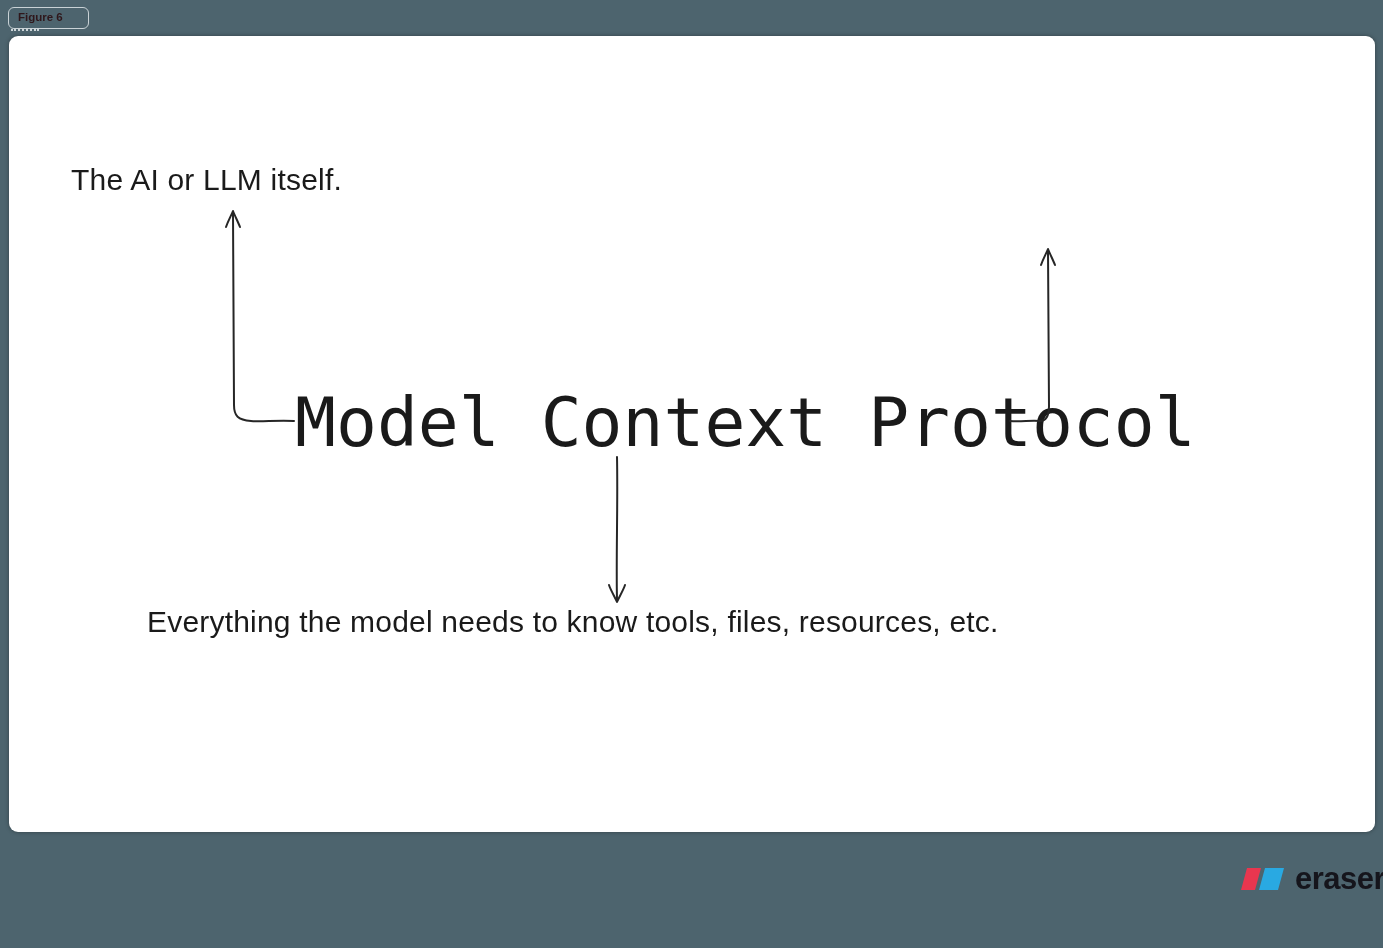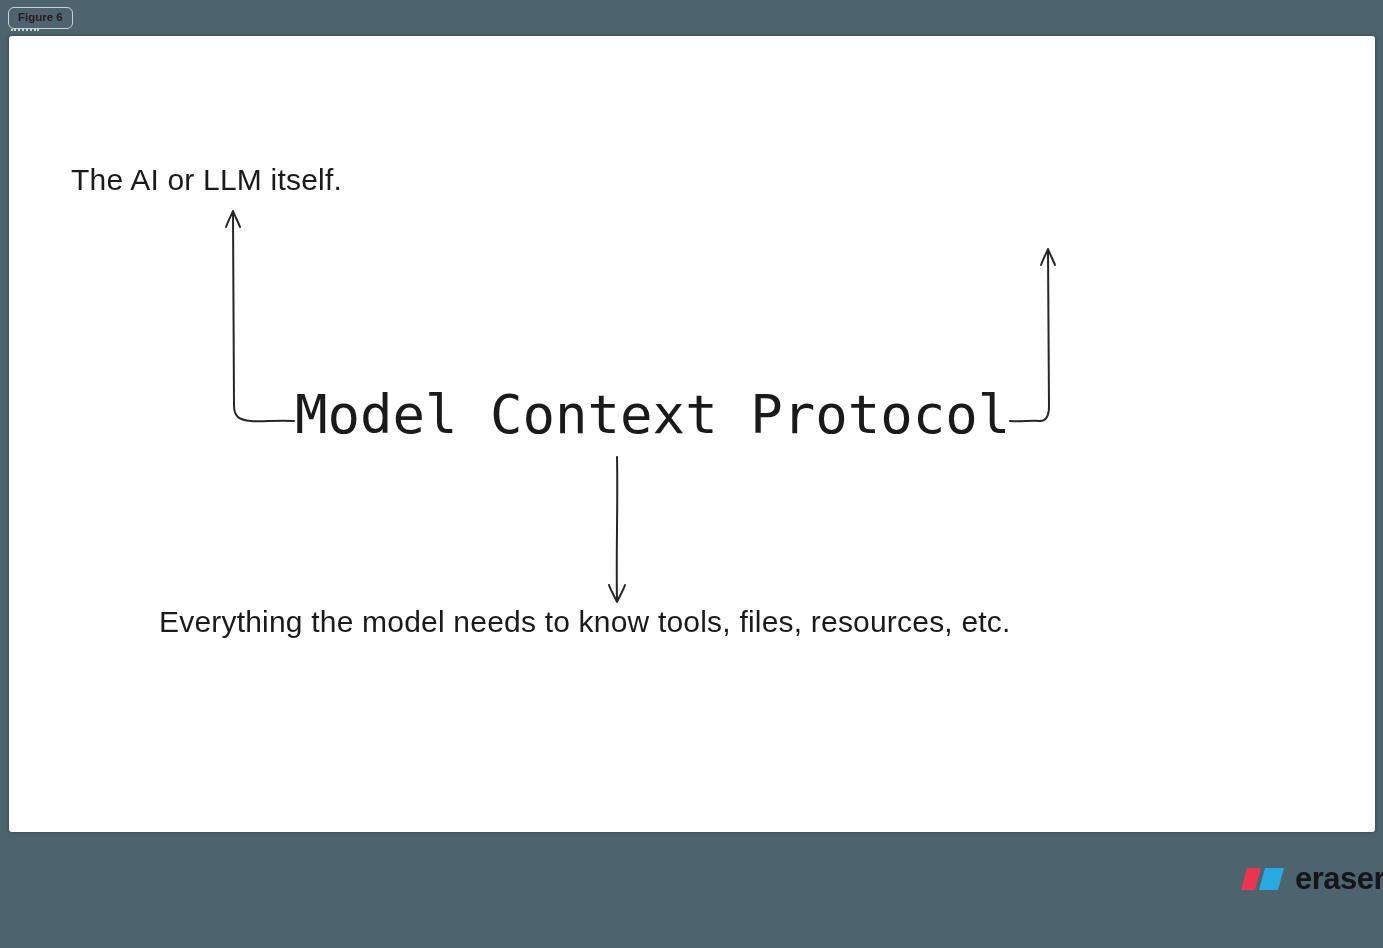--- a/index.html
+++ b/index.html
@@ -17,54 +17,54 @@
   body {
     width: 1383px; height: 948px;
     position: relative;
     overflow: hidden;
     background: var(--app_background);
     font-family: "Liberation Sans", sans-serif;
     color: var(--ink);
   }
   .figure-tab {
     position: absolute; left: 8px; top: 7px;
-    padding: 3px 9px 4px 9px;
+    padding: 3px 25px 4px 9px;
     border: 1.5px solid var(--figure_tab_border);
     border-radius: 6px;
     font-size: 11.5px; font-weight: 600;
     color: var(--figure_tab_text);
     background: transparent;
     line-height: 13px;
   }
   .tab-dots {
     position: absolute; left: 11px; top: 29px;
     width: 28px; height: 0;
     border-top: 2px dotted #ccd4d8;
   }
   .canvas {
     position: absolute; left: 9px; top: 36px;
     width: 1366px; height: 796px;
     background: var(--canvas_background);
-    border-radius: 3px;
+    border-radius: 9px;
     box-shadow: 0 0 4px rgba(0,0,0,0.35);
   }
   .ann {
     position: absolute;
     font-size: 30px;
     letter-spacing: 0.2px;
     white-space: nowrap;
     color: var(--ink);
   }
   .ann-model   { left: 62px;  top: 127px; }
   .ann-protocol{ left: 695px; top: 117px; font-size: 31px; line-height: 48px; }
-  .ann-context { left: 138px; top: 569px; margin-left: 12px; }
+  .ann-context { left: 138px; top: 569px; }
   .diagram-title {
     position: absolute; left: 286px; top: 347px;
     font-family: "DejaVu Sans Mono", monospace;
-    font-size: 54px;
+    font-size: 68px;
     letter-spacing: 0;
     white-space: nowrap;
     color: var(--ink);
   }
   .arrows { position: absolute; left: 0; top: 0; }
   .arrows path {
     fill: none;
     stroke: #262626;
     stroke-width: 2;
     stroke-linecap: round;

